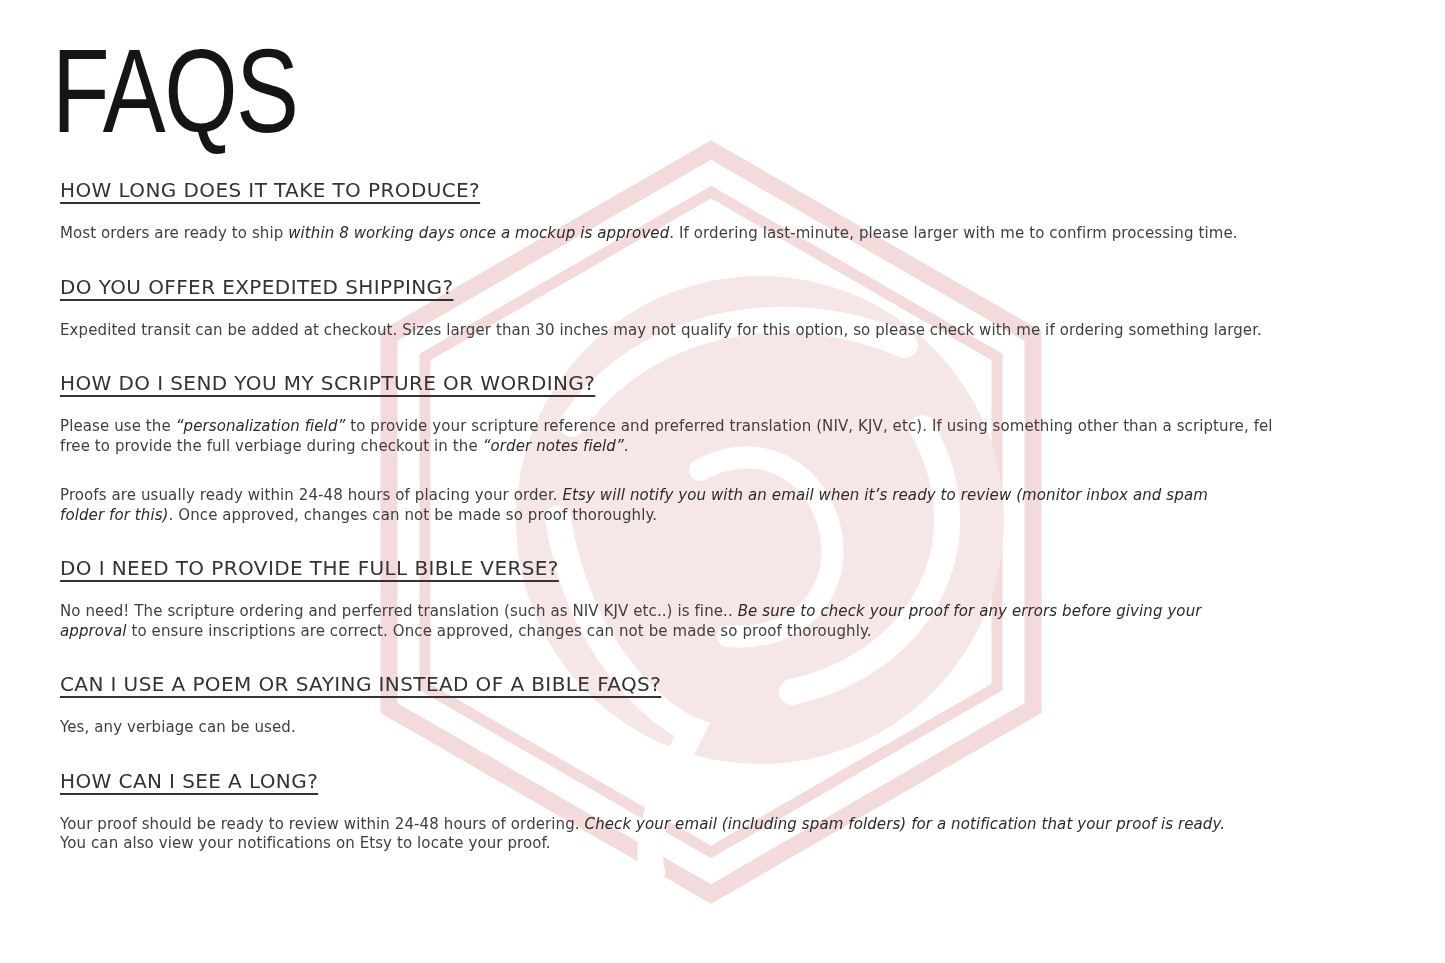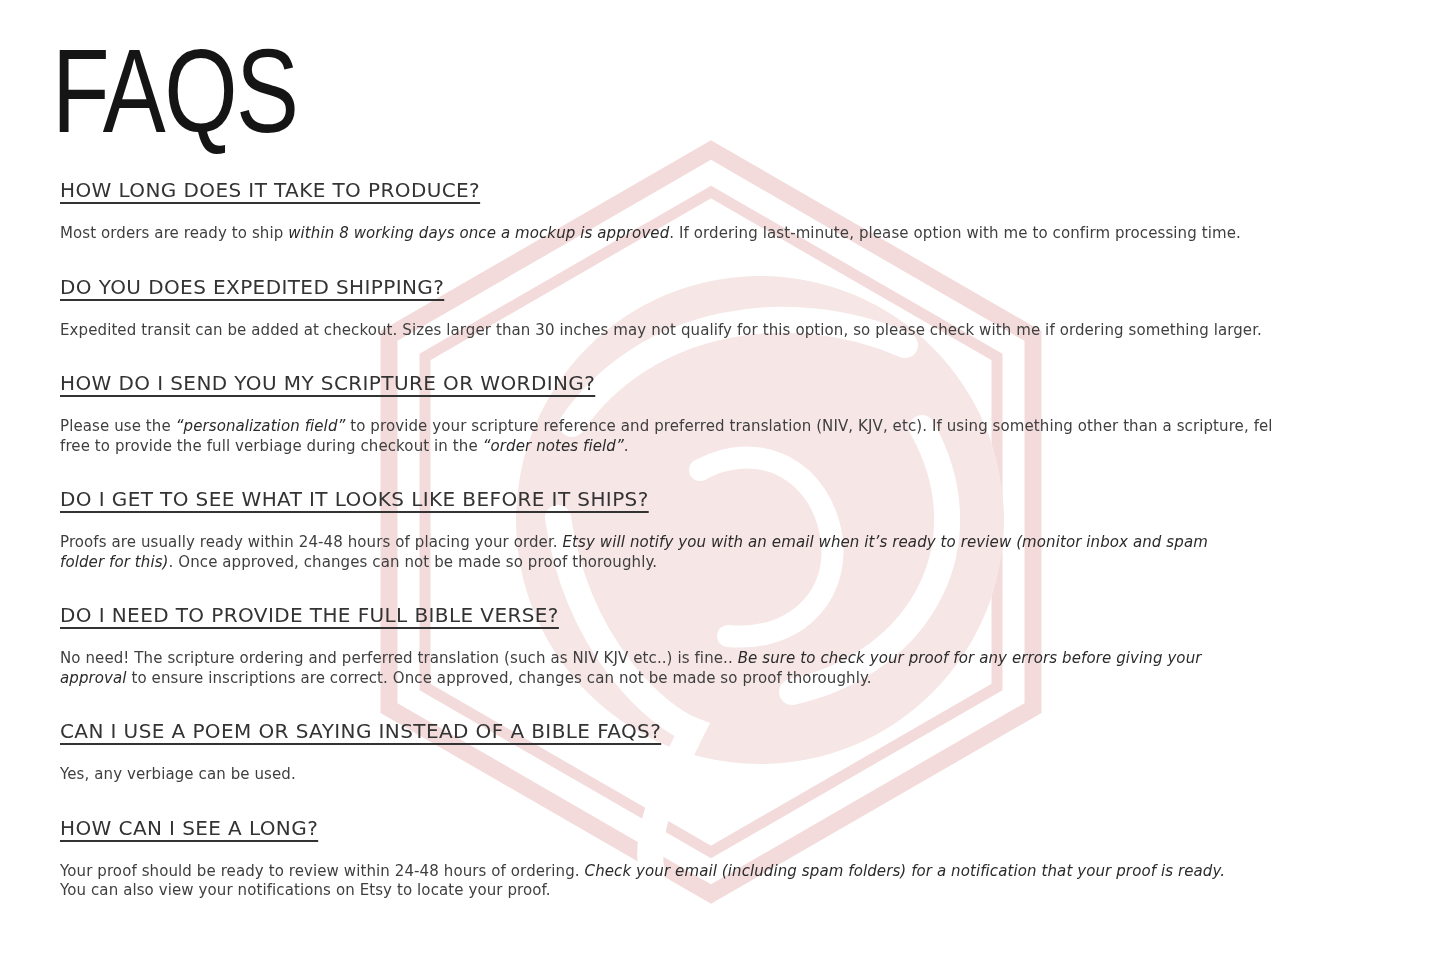--- a/index.html
+++ b/index.html
@@ -95,36 +95,35 @@
       <path d="M 558 518 C 578 650 660 718 692 730 C 662 790 644 838 652 872" fill="none" stroke="#ffffff" stroke-width="26" stroke-linecap="round"></path>
       <path d="M 700 470 C 760 438 822 470 832 540 C 838 602 790 642 728 636" fill="none" stroke="#ffffff" stroke-width="22" stroke-linecap="round"></path>
     </g>
   </svg>
 
   <div class="content">
     <h1 class="title">FAQS</h1>
     <main class="faq-list">
   <section class="faq-item">
     <h3 class="faq-question">HOW LONG DOES IT TAKE TO PRODUCE?</h3>
-    <p class="faq-answer"><span class="run">Most orders are ready to ship </span><span class="run bold-italic">within 8 working days once a mockup is approved</span><span class="run">. If ordering last-minute, please option with me to confirm processing time.</span></p>
+    <p class="faq-answer"><span class="run">Most orders are ready to ship </span><span class="run bold-italic">within 8 working days once a mockup is approved</span><span class="run">. If ordering last-minute, please larger with me to confirm processing time.</span></p>
   </section>
 
   <section class="faq-item">
-    <h3 class="faq-question">DO YOU DOES EXPEDITED SHIPPING?</h3>
+    <h3 class="faq-question">DO YOU OFFER EXPEDITED SHIPPING?</h3>
     <p class="faq-answer"><span class="run">Expedited transit can be added at checkout. Sizes larger than 30 inches may not qualify for this option, so please check with me if ordering something larger.</span></p>
   </section>
 
   <section class="faq-item">
     <h3 class="faq-question">HOW DO I SEND YOU MY SCRIPTURE OR WORDING?</h3>
     <p class="faq-answer"><span class="run">Please use the </span><span class="run bold-italic">“personalization field”</span><span class="run"> to provide your scripture reference and preferred translation (NIV, KJV, etc). If using something other than a scripture, fel
 free to provide the full verbiage during checkout in the </span><span class="run bold-italic">“order notes field”</span><span class="run">.</span></p>
   </section>
 
   <section class="faq-item">
-    <h3 class="faq-question">DO I GET TO SEE WHAT IT LOOKS LIKE BEFORE IT SHIPS?</h3>
     <p class="faq-answer"><span class="run">Proofs are usually ready within 24-48 hours of placing your order. </span><span class="run bold-italic">Etsy will notify you with an email when it’s ready to review (monitor inbox and spam
 folder for this)</span><span class="run">. Once approved, changes can not be made so proof thoroughly.</span></p>
   </section>
 
   <section class="faq-item">
     <h3 class="faq-question">DO I NEED TO PROVIDE THE FULL BIBLE VERSE?</h3>
     <p class="faq-answer"><span class="run">No need! The scripture ordering and perferred translation (such as NIV KJV etc..) is fine.. </span><span class="run bold-italic">Be sure to check your proof for any errors before giving your
 approval</span><span class="run"> to ensure inscriptions are correct. Once approved, changes can not be made so proof thoroughly.</span></p>
   </section>
 

